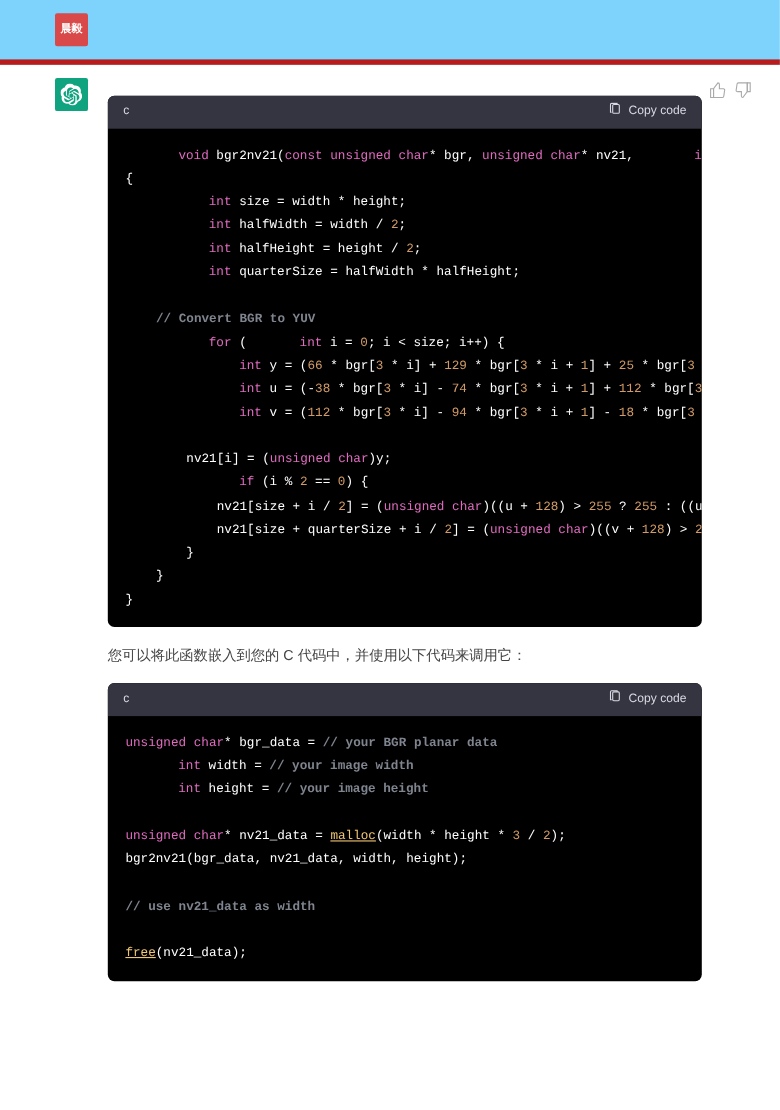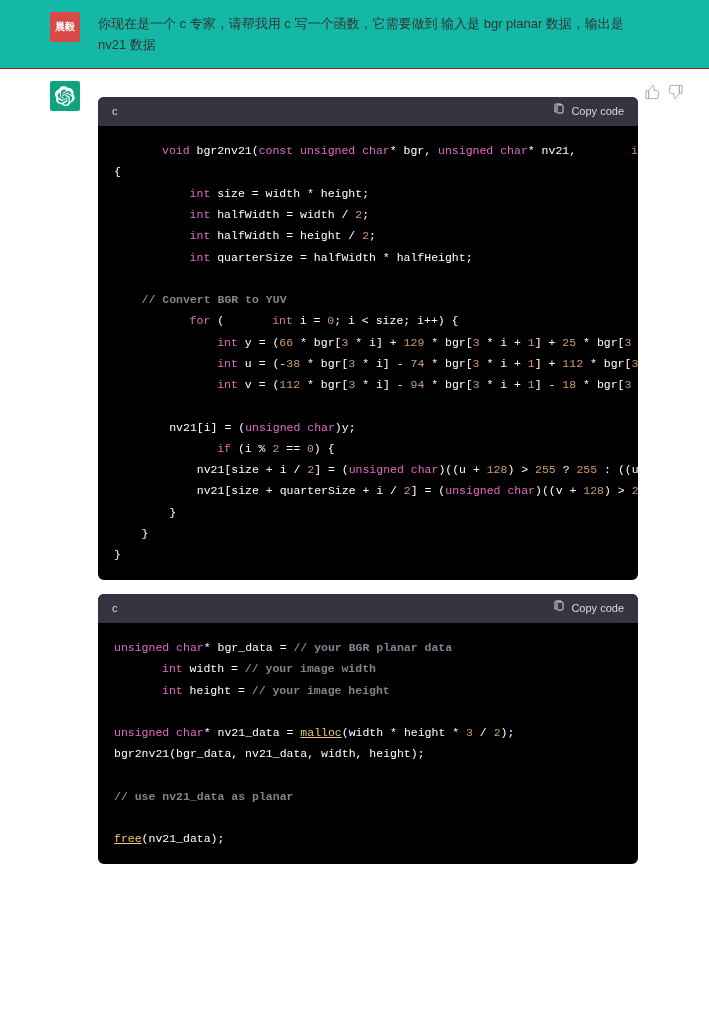--- a/index.html
+++ b/index.html
@@ -5,21 +5,21 @@
   * { margin: 0; padding: 0; box-sizing: border-box; }
   body {
     font-family: -apple-system, BlinkMacSystemFont, "Segoe UI", "PingFang SC", "Hiragino Sans GB", "Microsoft YaHei", sans-serif;
     background: #fff;
     width: 709px;
     color: #333;
     font-size: 13px;
     line-height: 1.6;
   }
   .msg { display: flex; padding: 12px 40px 12px 50px; }
-  .user-msg { background: #14b8a6; border-bottom: 1px solid #b91c1c; }
+  .user-msg { background: #7dd3fc; border-bottom: 5px solid #b91c1c; }
   .assist-msg { background: #fff; }
   .avatar {
     width: 30px; height: 30px; flex: 0 0 30px;
     margin-right: 18px; border-radius: 2px;
     display: flex; align-items: center; justify-content: center;
     color: #fff; font-size: 10px; font-weight: bold;
   }
   .avatar-user { background: #d94949; }
   .avatar-assist { background: #10a37f; }
   .avatar-assist svg { width: 20px; height: 20px; }
@@ -45,21 +45,20 @@
   .tk-com { color: #7f848e; font-weight: bold; }
   .tk-num { color: #d19a66; }
   .tk-call { color: #f0c674; text-decoration: underline; }
   .para { margin: 14px 0; line-height: 1.8; color: #444; }
 </style>
 </head>
 <body>
 
 <div class="msg user-msg">
   <div class="avatar avatar-user">晨毅</div>
-  <div class="content">你现在是一个 c 专家，请帮我用 c 写一个函数，它需要做到 输入是 bgr planar 数据，输出是nv21 数据</div>
 </div>
 
 <div class="msg assist-msg">
   <div class="avatar avatar-assist">
     <svg viewBox="0 0 41 41">
         <path fill="#fff" d="M37.5 16.8c.9-2.7.6-5.7-.9-8.2-2.2-3.9-6.7-5.9-11.1-5C23.6 1.4 20.8 0 17.8 0c-4.5 0-8.5 2.9-9.9 7.2-2.8.6-5.2 2.3-6.6 4.8-2.3 3.9-1.7 8.8 1.3 12.1-.9 2.7-.6 5.7.9 8.2 2.2 3.9 6.7 5.9 11.1 5 1.9 2.2 4.7 3.6 7.7 3.6 4.5 0 8.5-2.9 9.9-7.2 2.8-.6 5.2-2.3 6.6-4.8 2.3-3.9 1.7-8.8-1.3-12.1zM22.3 38.3c-1.8 0-3.6-.6-5-1.8l6.9-4c.4-.2.6-.6.6-1V21.8l2.9 1.7v8.1c0 3.7-2.9 6.7-5.4 6.7zm-14.4-6.2c-.9-1.6-1.3-3.5-.9-5.3l6.9 4c.4.2.8.2 1.2 0l8.4-4.9v3.4l-7.1 4.1c-3.2 1.9-7.3.8-8.5-1.3zm-1.9-15.6c.9-1.6 2.4-2.8 4.1-3.4v8c0 .4.2.8.6 1l8.4 4.9-2.9 1.7-7.1-4.1c-3.2-1.9-4.1-6.1-3.1-8.1zm24.3 5.7l-8.4-4.9 2.9-1.7 7.1 4.1c3.2 1.9 4.3 6 2.4 9.2-.9 1.6-2.4 2.8-4.1 3.4v-8c.1-.4-.1-.8-.5-1l.6-1.1zm2.9-4.4l-6.9-4c-.4-.2-.8-.2-1.2 0l-8.4 4.9v-3.4l7.1-4.1c3.2-1.9 7.3-.8 9.2 2.4.9 1.6 1.2 3.4.9 5.2l-.7-1zm-18.3 6l-2.9-1.7v-8.1c0-3.7 3-6.7 6.7-6.7 1.8 0 3.6.6 5 1.8l-6.9 4c-.4.2-.6.6-.6 1l-1.3 9.7zm1.6-3.4l3.7-2.2 3.7 2.2v4.3l-3.7 2.2-3.7-2.2v-4.3z"></path>
       </svg>
   </div>
   <div class="content">
 
@@ -71,58 +70,59 @@
               <rect x="8" y="4" width="12" height="16" rx="2"></rect>
               <path d="M16 4V2H6a2 2 0 0 0-2 2v14h2"></path>
             </svg>
           <span>Copy code</span>
         </span>
       </div>
 <pre><span class="tk-kw">void</span><span> bgr2nv21(</span><span class="tk-type">const unsigned char</span><span>* bgr, </span><span class="tk-type">unsigned char</span><span>* nv21, </span><span class="tk-kw">int</span><span> width, </span><span class="tk-kw">int</span><span> height)</span>
 <span>{</span>
 <span class="tk-kw">    int</span><span> size = width * height;</span>
 <span class="tk-kw">    int</span><span> halfWidth = width / </span><span class="tk-num">2</span><span>;</span>
-<span class="tk-kw">    int</span><span> halfWidth = height / </span><span class="tk-num">2</span><span>;</span>
+<span class="tk-kw">    int</span><span> halfHeight = height / </span><span class="tk-num">2</span><span>;</span>
 <span class="tk-kw">    int</span><span> quarterSize = halfWidth * halfHeight;</span>
 <span> </span>
 <span class="tk-com">    // Convert BGR to YUV</span>
 <span class="tk-kw">    for</span><span> (</span><span class="tk-kw">int</span><span> i = </span><span class="tk-num">0</span><span>; i &lt; size; i++) {</span>
 <span class="tk-kw">        int</span><span> y = (</span><span class="tk-num">66</span><span> * bgr[</span><span class="tk-num">3</span><span> * i] + </span><span class="tk-num">129</span><span> * bgr[</span><span class="tk-num">3</span><span> * i + </span><span class="tk-num">1</span><span>] + </span><span class="tk-num">25</span><span> * bgr[</span><span class="tk-num">3</span><span> * i + </span><span class="tk-num">2</span>
 <span class="tk-kw">        int</span><span> u = (-</span><span class="tk-num">38</span><span> * bgr[</span><span class="tk-num">3</span><span> * i] - </span><span class="tk-num">74</span><span> * bgr[</span><span class="tk-num">3</span><span> * i + </span><span class="tk-num">1</span><span>] + </span><span class="tk-num">112</span><span> * bgr[</span><span class="tk-num">3</span><span> * i + </span>
 <span class="tk-kw">        int</span><span> v = (</span><span class="tk-num">112</span><span> * bgr[</span><span class="tk-num">3</span><span> * i] - </span><span class="tk-num">94</span><span> * bgr[</span><span class="tk-num">3</span><span> * i + </span><span class="tk-num">1</span><span>] - </span><span class="tk-num">18</span><span> * bgr[</span><span class="tk-num">3</span><span> * i + </span><span class="tk-num">2</span>
 <span> </span>
 <span>        nv21[i] = (</span><span class="tk-type">unsigned char</span><span>)y;</span>
 <span class="tk-kw">        if</span><span> (i % </span><span class="tk-num">2</span><span> == </span><span class="tk-num">0</span><span>) {</span>
 <span>            nv21[size + i / </span><span class="tk-num">2</span><span>] = (</span><span class="tk-type">unsigned char</span><span>)((u + </span><span class="tk-num">128</span><span>) &gt; </span><span class="tk-num">255</span><span> ? </span><span class="tk-num">255</span><span> : ((u + </span>
 <span>            nv21[size + quarterSize + i / </span><span class="tk-num">2</span><span>] = (</span><span class="tk-type">unsigned char</span><span>)((v + </span><span class="tk-num">128</span><span>) &gt; </span><span class="tk-num">255</span>
 <span>        }</span>
 <span>    }</span>
 <span>}</span></pre>
     </div>
 
+    <div class="para">您可以将此函数嵌入到您的 C 代码中，并使用以下代码来调用它：</div>
 
     <div class="code-block">
       <div class="code-header">
         <span>c</span>
         <span class="copy-btn">
           <svg viewBox="0 0 24 24">
               <rect x="8" y="4" width="12" height="16" rx="2"></rect>
               <path d="M16 4V2H6a2 2 0 0 0-2 2v14h2"></path>
             </svg>
           <span>Copy code</span>
         </span>
       </div>
 <pre><span class="tk-type">unsigned char</span><span>* bgr_data = </span><span class="tk-com">// your BGR planar data</span>
 <span class="tk-kw">int</span><span> width = </span><span class="tk-com">// your image width</span>
 <span class="tk-kw">int</span><span> height = </span><span class="tk-com">// your image height</span>
 <span> </span>
 <span class="tk-type">unsigned char</span><span>* nv21_data = </span><span class="tk-call">malloc</span><span>(width * height * </span><span class="tk-num">3</span><span> / </span><span class="tk-num">2</span><span>);</span>
 <span>bgr2nv21(bgr_data, nv21_data, width, height);</span>
 <span> </span>
-<span class="tk-com">// use nv21_data as planar</span>
+<span class="tk-com">// use nv21_data as width</span>
 <span> </span>
 <span class="tk-call">free</span><span>(nv21_data);</span></pre>
     </div>
 
   </div>
   <div class="actions">
     <svg viewBox="0 0 24 24">
         <path d="M7 10v12h12a2 2 0 0 0 2-2l1-7a2 2 0 0 0-2-3h-5V4a2 2 0 0 0-2-2l-6 8z"></path>
         <path d="M3 10h4v12H3z"></path>
       </svg>

